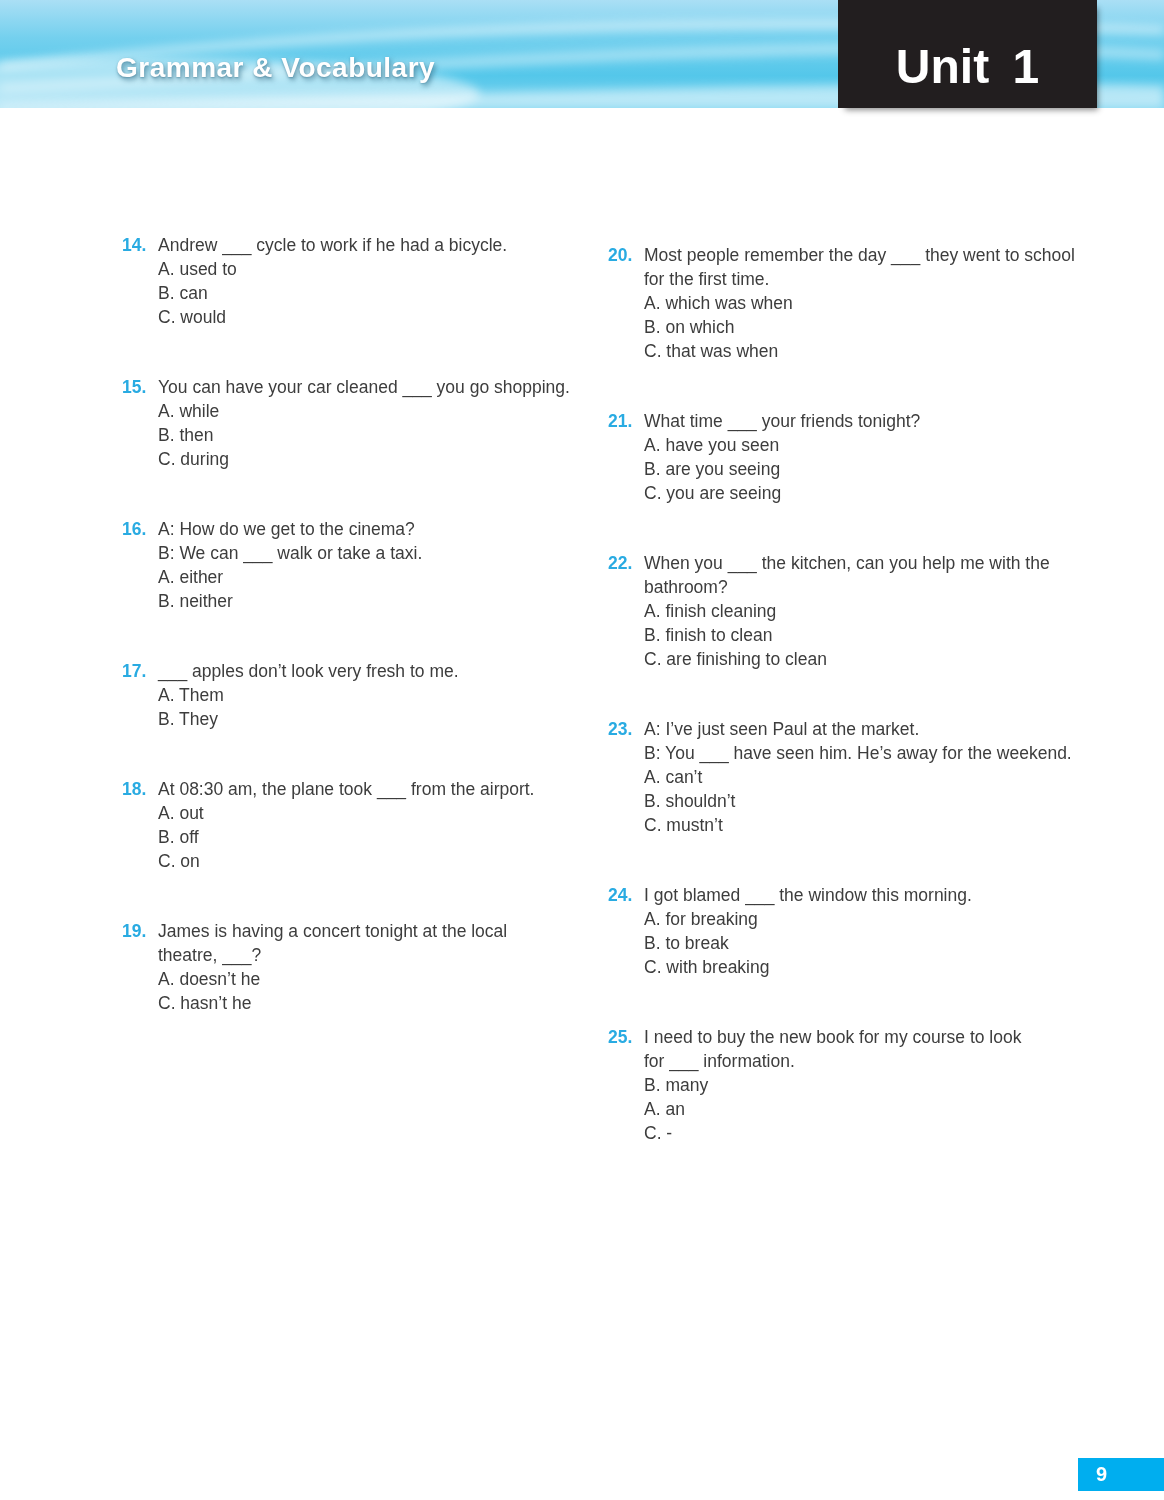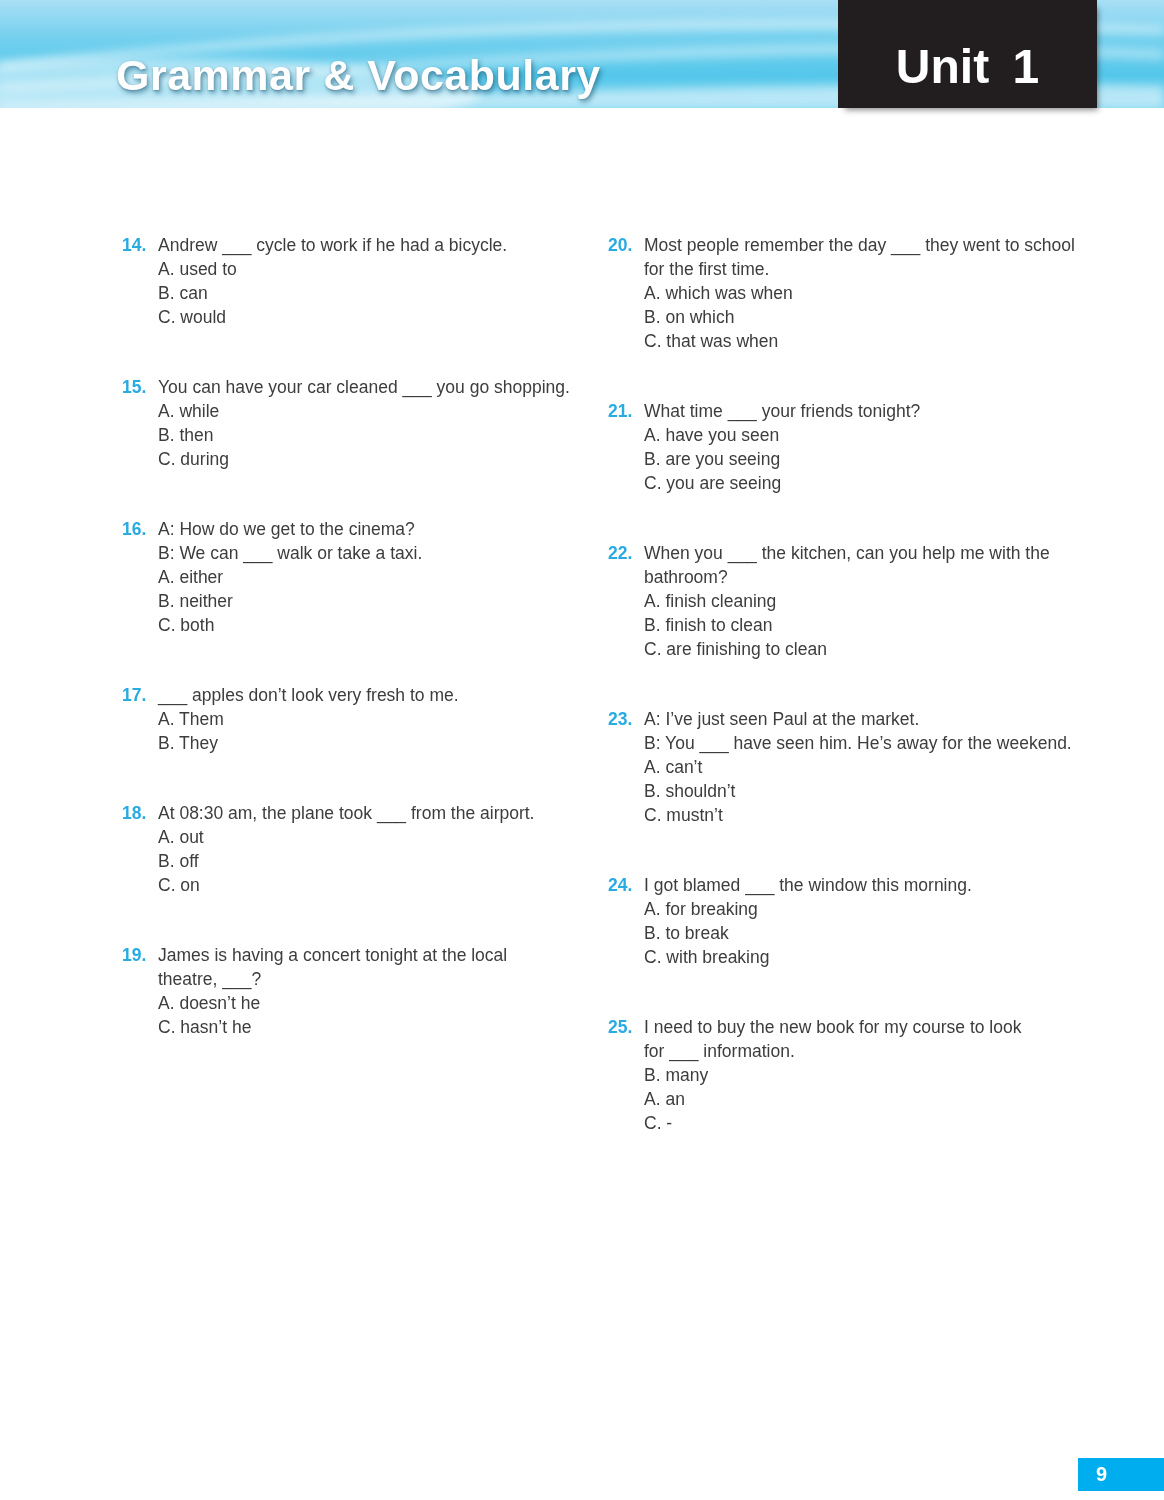--- a/index.html
+++ b/index.html
@@ -11,39 +11,39 @@
   html,body{margin:0;padding:0;background:#ffffff;}
   .page{
     position:relative;width:1164px;height:1500px;background:#ffffff;
     font-family:"Liberation Sans",sans-serif;overflow:hidden;
   }
   
   .banner{position:absolute;left:0;top:0;width:1164px;height:108px;}
   .banner svg{position:absolute;left:0;top:0;display:block;}
   .title{
     position:absolute;left:116px;top:54px;margin:0;z-index:3;
-    font-size:43px;font-weight:bold;line-height:1;color:#ffffff;letter-spacing:0.5px;
+    font-size:28px;font-weight:bold;line-height:1;color:#ffffff;letter-spacing:0.5px;
     text-shadow:2px 3px 5px rgba(20,80,110,0.55),0 1px 2px rgba(20,80,110,0.35);
     white-space:nowrap;
   }
   .unit-badge{
     position:absolute;left:838px;top:0;width:259px;height:108px;z-index:2;
     background:var(--unit-box-black);color:#ffffff;
     display:flex;align-items:center;justify-content:center;
     box-sizing:border-box;padding-top:24px;
     font-size:48px;font-weight:bold;word-spacing:10px;white-space:nowrap;
     box-shadow:4px 5px 6px -3px rgba(0,0,0,0.45);
   }
   
   .col{
     position:absolute;top:233px;font-size:17.5px;line-height:24px;
     color:var(--body-text);white-space:nowrap;
   }
   .col-left{left:122px;width:480px;}
-  .col-right{left:608px;width:545px;}
+  .col-right{left:608px;width:545px;margin-top:10px;}
   .question{display:flex;margin-bottom:46px;justify-content:flex-end;}
   .q-num{flex:0 0 36px;width:36px;color:var(--accent-cyan);font-weight:bold;}
   .q-body{flex:1;}
   
   .page-badge{
     position:absolute;left:1078px;top:1458px;width:86px;height:33px;
     background:var(--page-badge-cyan);color:#ffffff;
     display:flex;align-items:center;box-sizing:border-box;padding-left:18px;
     font-size:20px;font-weight:bold;
   }
@@ -102,21 +102,20 @@
           </div>
   </div>
 
   <div class="question">
     <div class="q-num">16.</div>
     <div class="q-body">
             <div class="q-line">A: How do we get to the cinema?</div>
             <div class="q-line">B: We can ___ walk or take a taxi.</div>
             <div class="q-opt">A. either</div>
             <div class="q-opt">B. neither</div>
-            <div class="q-opt">C. both</div>
           </div>
   </div>
 
   <div class="question">
     <div class="q-num">17.</div>
     <div class="q-body">
             <div class="q-line">___ apples don’t look very fresh to me.</div>
             <div class="q-opt">A. Them</div>
             <div class="q-opt">B. They</div>
           </div>

